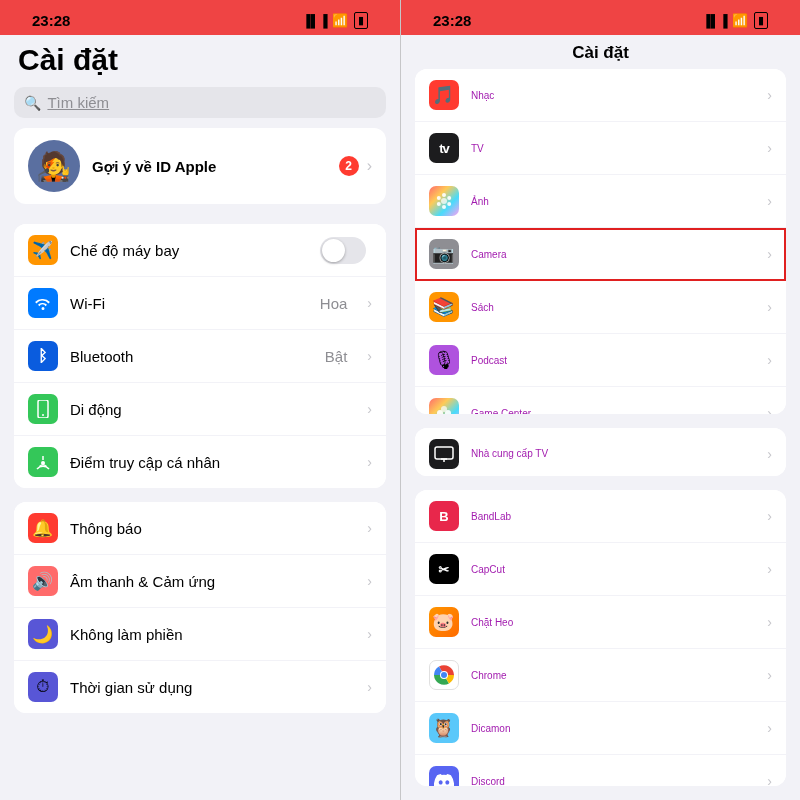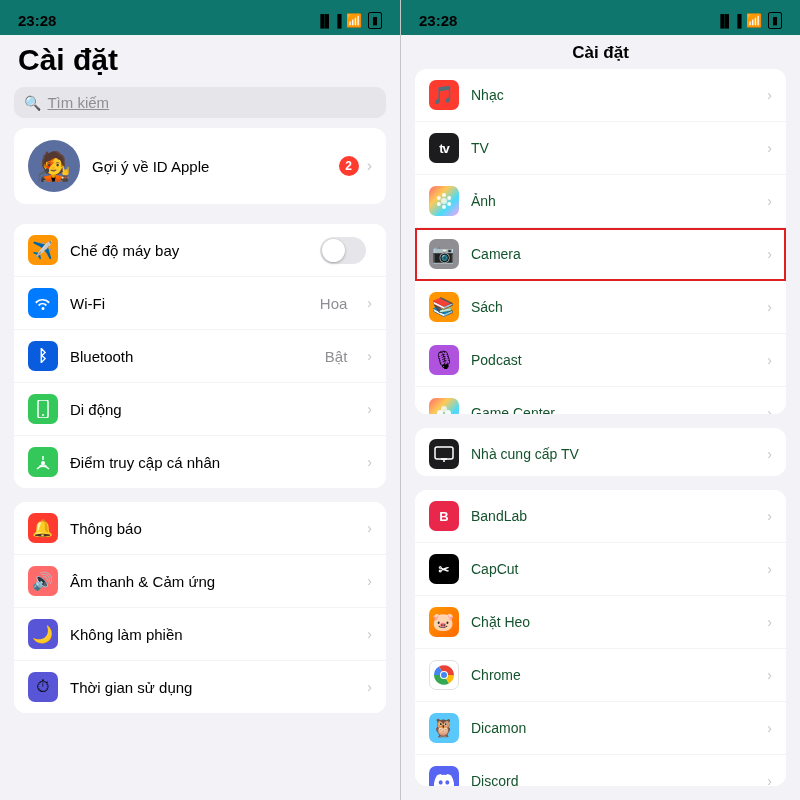--- a/index.html
+++ b/index.html
@@ -31,22 +31,22 @@
       flex-direction: column;
       overflow: hidden;
       border-left: 1px solid #c6c6c8;
     }
 
     
     .status-bar {
       display: flex;
       justify-content: space-between;
       align-items: center;
-      padding: 12px 18px 6px;
-      background: #0f766e;
+      padding: 12px 32px 6px;
+      background: #ef4444;
     }
     .status-time {
       font-size: 15px;
       font-weight: 600;
       color: #000;
     }
     .status-icons {
       display: flex;
       align-items: center;
       gap: 5px;
@@ -99,21 +99,21 @@
       height: 52px;
       border-radius: 50%;
       background: #5a6fa0;
       display: flex;
       align-items: center;
       justify-content: center;
       font-size: 28px;
       overflow: hidden;
     }
     .profile-info {}
-    .profile-name { font-size: 15px; font-weight: 400; color: #000; }
+    .profile-name { font-size: 15px; font-weight: 700; color: #000; }
 
     .badge {
       background: #ff3b30;
       color: #fff;
       border-radius: 50%;
       width: 20px;
       height: 20px;
       font-size: 12px;
       font-weight: 600;
       display: flex;
@@ -220,22 +220,22 @@
       border-radius: 7px;
       display: flex;
       align-items: center;
       justify-content: center;
       font-size: 18px;
       margin-right: 12px;
       flex-shrink: 0;
       overflow: hidden;
     }
     .right-item-label {
-      font-size: 14px;
-      color: #14532d;
+      font-size: 10px;
+      color: #a21caf;
       flex: 1;
     }
     .right-item-chevron { color: #c7c7cc; font-size: 14px; }
 
     
     .icon-orange { background: #ff9500; }
     .icon-blue { background: #007aff; }
     .icon-blue-dark { background: #0a5cde; }
     .icon-green { background: #34c759; }
     .icon-red { background: #ff3b30; }

